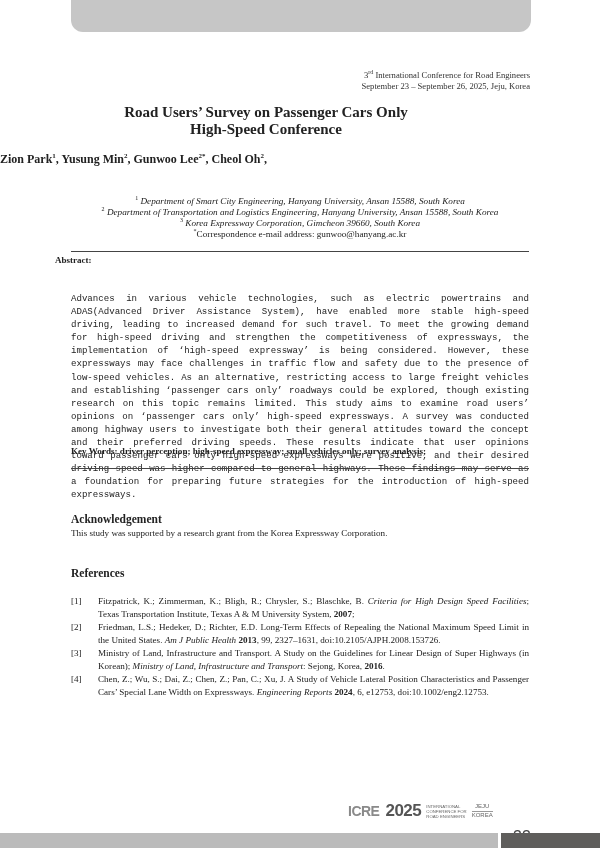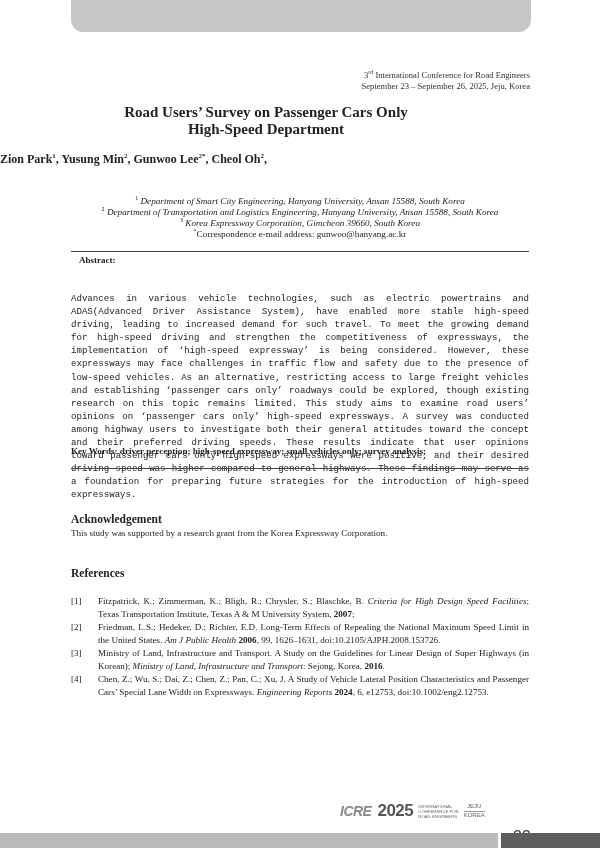--- a/index.html
+++ b/index.html
@@ -34,21 +34,21 @@
       font-size: 9.2px; line-height: 11px; color: #222;
     }
     .affils .it { font-style: italic; }
     .affils sup { font-size: 6px; vertical-align: super; line-height: 0; font-style: normal; }
 
     .rule { position: absolute; left: 71px; width: 458px; height: 1px; background: #444; }
     .rule.r1 { top: 251px; }
     .rule.r2 { top: 468px; height: 1.3px; }
 
     .abstract-heading {
-      position: absolute; left: 79px; top: 255px; font-size: 9px; font-weight: bold; color: #222;
+      position: absolute; left: 55px; top: 255px; font-size: 9px; font-weight: bold; color: #222;
     }
     .abstract-body {
       position: absolute; left: 71px; width: 458px; top: 292px;
       font-size: 9.1px; line-height: 13.1px; text-align: justify; color: #222; font-family: Liberation Mono, monospace;
     }
 
     .keywords {
       position: absolute; left: 71px; top: 446px; font-size: 9.1px; font-weight: bold; color: #222;
       white-space: nowrap;
     }
@@ -71,22 +71,23 @@
     .refs .num { width: 27px; flex: 0 0 27px; }
     .refs .txt { flex: 1; text-align: justify; }
     .refs i { font-style: italic; }
     .refs b { font-weight: bold; }
 
     .footer-logo {
       position: absolute; left: 340px; top: 800px; height: 22px; display: flex; align-items: center;
       font-family: "Liberation Sans", sans-serif; color: #555;
     }
     .logo-mark {
-      font-size: 14px; font-weight: bold; font-style: italic; color: #8a8a8a; letter-spacing: -0.5px;
+      font-size: 14px; font-weight: bold; color: #8a8a8a; letter-spacing: -0.5px;
       margin-right: 6px;
+      margin-left: 8px;
     }
     .logo-year { font-size: 17px; font-weight: bold; color: #555; margin-right: 5px; letter-spacing: -0.5px; }
     .logo-sub { font-size: 4.3px; line-height: 5px; color: #666; margin-right: 5px; text-transform: uppercase; }
     .logo-loc { font-size: 6px; line-height: 7px; color: #666; text-align: center; }
     .logo-loc .sep { border-top: 0.6px solid #999; margin: 0.5px 0; }
     .page-number {
       position: absolute; left: 513px; top: 828px; font-family: Liberation Sans, sans-serif;
       font-size: 16px; color: #444;
     }
 
@@ -98,21 +99,21 @@
 
 <div class="top-tab"></div>
 
 <div class="conf-header">
   <div><span>3</span><sup>rd</sup> <span>International Conference for Road Engineers</span></div>
   <div>September 23 – September 26, 2025, Jeju, Korea</div>
 </div>
 
 <div class="title">
   <div>Road Users’ Survey on Passenger Cars Only</div>
-  <div>High-Speed Department</div>
+  <div>High-Speed Conference</div>
 </div>
 
 <div class="authors">
   <div>
     <span><span>Zion Park</span><sup>1</sup><span>, </span></span><span><span>Yusung Min</span><sup>2</sup><span>, </span></span><span><span>Gunwoo Lee</span><sup>2*</sup><span>, </span></span><span><span>Cheol Oh</span><sup>2</sup><span>,</span></span>
   </div>
 </div>
 
 <div class="affils">
   <div><sup>1</sup> <span class="it">Department of Smart City Engineering, Hanyang University, Ansan 15588, South Korea</span></div>
@@ -134,21 +135,21 @@
 <div class="ack-body">This study was supported by a research grant from the Korea Expressway Corporation.</div>
 
 <div class="ref-heading">References</div>
 <ul class="refs" id="refs">
     <li>
       <span class="num">[1]</span>
       <span class="txt"><span>Fitzpatrick, K.; Zimmerman, K.; Bligh, R.; Chrysler, S.; Blaschke, B. </span><i>Criteria for High Design Speed Facilities</i><span>; Texas Transportation Institute, Texas A &amp; M University System, </span><b>2007</b><span>;</span></span>
     </li>
     <li>
       <span class="num">[2]</span>
-      <span class="txt"><span>Friedman, L.S.; Hedeker, D.; Richter, E.D. Long-Term Effects of Repealing the National Maximum Speed Limit in the United States. </span><i>Am J Public Health</i><span> </span><b>2006</b><span>, 99, 1626–1631, doi:10.2105/AJPH.2008.153726.</span></span>
+      <span class="txt"><span>Friedman, L.S.; Hedeker, D.; Richter, E.D. Long-Term Effects of Repealing the National Maximum Speed Limit in the United States. </span><i>Am J Public Health</i><span> </span><b>2013</b><span>, 99, 2327–1631, doi:10.2105/AJPH.2008.153726.</span></span>
     </li>
     <li>
       <span class="num">[3]</span>
       <span class="txt"><span>Ministry of Land, Infrastructure and Transport. A Study on the Guidelines for Linear Design of Super Highways (in Korean); </span><i>Ministry of Land, Infrastructure and Transport</i><span>: Sejong, Korea, </span><b>2016</b><span>.</span></span>
     </li>
     <li>
       <span class="num">[4]</span>
       <span class="txt"><span>Chen, Z.; Wu, S.; Dai, Z.; Chen, Z.; Pan, C.; Xu, J. A Study of Vehicle Lateral Position Characteristics and Passenger Cars’ Special Lane Width on Expressways. </span><i>Engineering Reports</i><span> </span><b>2024</b><span>, 6, e12753, doi:10.1002/eng2.12753.</span></span>
     </li>
   </ul>

